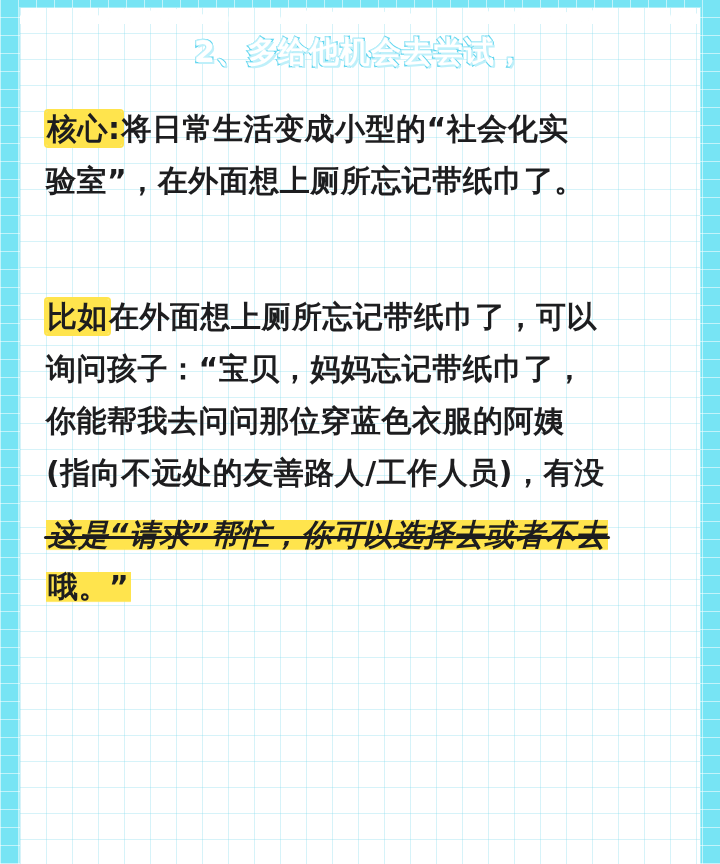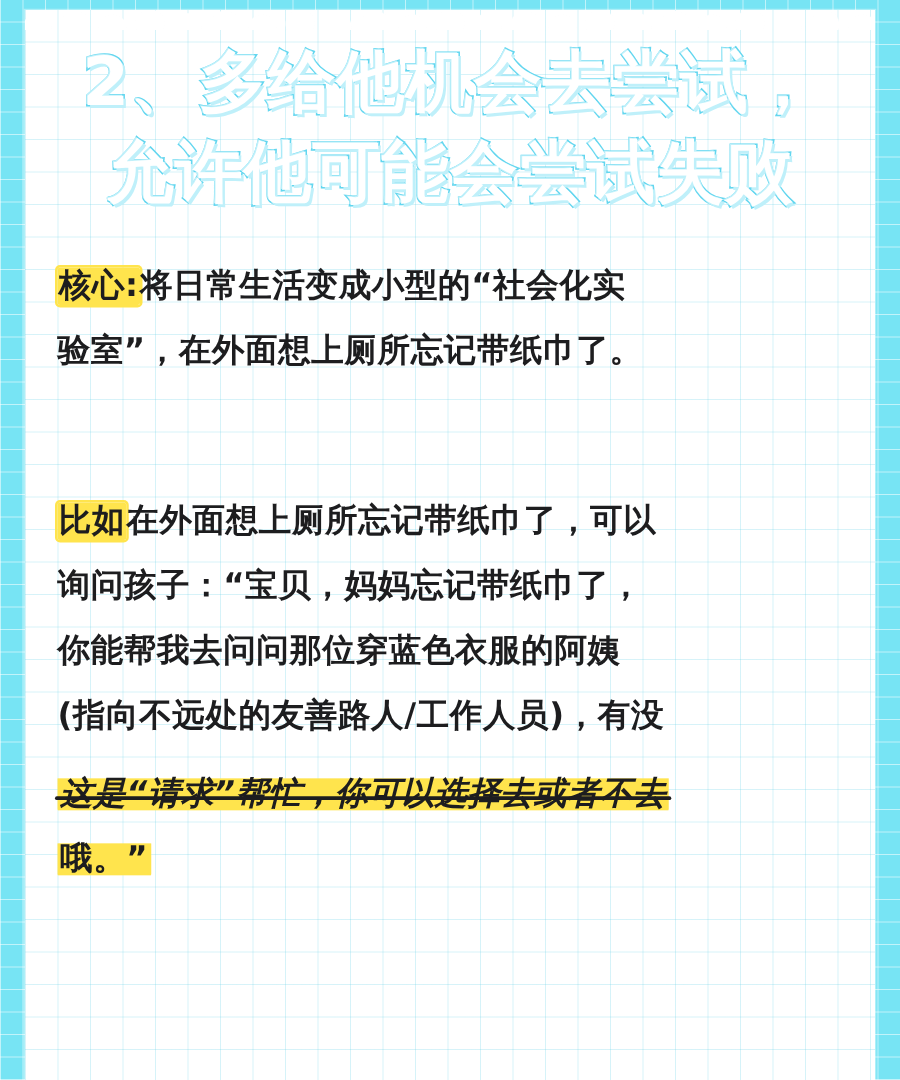--- a/index.html
+++ b/index.html
@@ -63,39 +63,39 @@
   }
 
   
   .title-block {
     margin-top: 26px;
     text-align: center;
     line-height: 1.18;
   }
   .title-line {
     font-family: "DejaVu Sans", "Liberation Sans", sans-serif;
-    font-size: 54px;
+    font-size: 30px;
     font-weight: 700;
     letter-spacing: 1px;
     color: #ffffff;
     -webkit-text-stroke: 2.5px #63d6ef;
     paint-order: stroke fill;
     text-shadow:
       2px 2px 0 #bff0fa,
       -1px -1px 0 #bff0fa;
     white-space: nowrap;
   }
   .title-line.l2 {
     margin-top: 8px;
   }
 
   
   .body {
     margin-top: 34px;
-    font-size: 26px;
+    font-size: 30px;
     line-height: 52px;
     color: #1d1d1f;
     font-weight: 700;
     letter-spacing: 0.5px;
   }
   .para {
     margin: 0 0 10px 0;
   }
   .para.gap {
     margin-top: 84px;
@@ -136,21 +136,20 @@
 </style>
 </head>
 <body>
 
 <div class="page">
   <div class="paper">
     <div class="paper-top-edge"></div>
 
     <div class="title-block">
       <div class="title-line l1">2、多给他机会去尝试，</div>
-      <div class="title-line l2">允许他可能会尝试失败</div>
     </div>
 
     <div class="body">
 
       <p class="para">
         <span class="line"><span class="hl">核心:</span><span>将日常生活变成小型的“社会化实</span></span>
         <span class="line">验室”，在外面想上厕所忘记带纸巾了。</span>
       </p>
 
       <p class="para gap">

